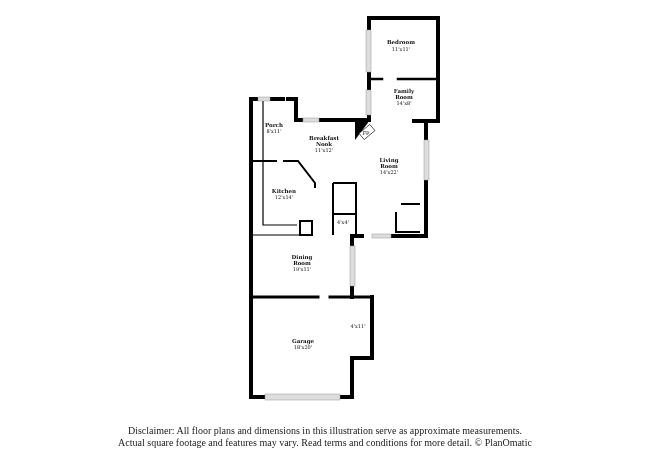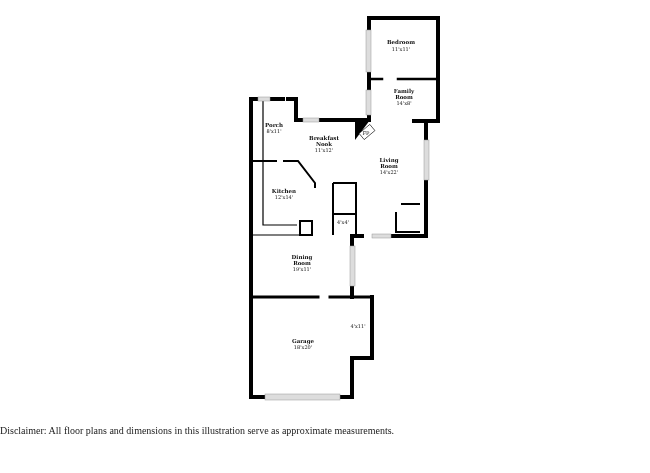--- a/index.html
+++ b/index.html
@@ -1,20 +1,20 @@
 <!DOCTYPE html>
 <html><head>
   <meta charset="utf-8">
   <style>
     html, body { margin:0; padding:0; background:#ffffff; }
     body { width:650px; height:473px; position:relative; overflow:hidden; font-family:"DejaVu Serif", serif; }
     #plan { position:absolute; left:0; top:0; }
     .room-label { font-family:"DejaVu Serif", serif; font-size:5.5px; fill:#111; text-anchor:middle; font-weight:bold; }
     .room-dim { font-family:"DejaVu Serif", serif; font-size:5px; fill:#111; text-anchor:middle; }
-    .disclaimer { position:absolute; left:0; top:425px; width:650px; font-family:"Liberation Serif", serif; font-size:10px; color:#222; line-height:12px; }
+    .disclaimer { position:absolute; left:0; top:425px; width:650px; text-align:center; font-family:"Liberation Serif", serif; font-size:10px; color:#222; line-height:12px; }
   </style>
 </head>
 <body>
 
 <svg id="plan" width="650" height="473" viewBox="0 0 650 473">
   <g stroke="#000" stroke-width="4" fill="none" stroke-linecap="square">
 
     <path d="M369 18 L438 18 L438 121"></path>
     <path d="M369 18 L369 118"></path>
     <path d="M369 79 L382 79 M398 79 L438 79" stroke-width="2.5"></path>
@@ -85,13 +85,14 @@
     <text x="302" y="265" class="room-label">Room</text>
     <text x="302" y="271" class="room-dim">19'x11'</text>
     <text x="303" y="343" class="room-label">Garage</text>
     <text x="303" y="349" class="room-dim">18'x20'</text>
     <text x="358" y="328" class="room-dim">4'x11'</text>
   </g>
 </svg>
 
 <div class="disclaimer">
   <div>Disclaimer: All floor plans and dimensions in this illustration serve as approximate measurements.</div>
+  <div>Actual square footage and features may vary. Read terms and conditions for more detail. © PlanOmatic</div>
 </div>
 
 </body></html>

